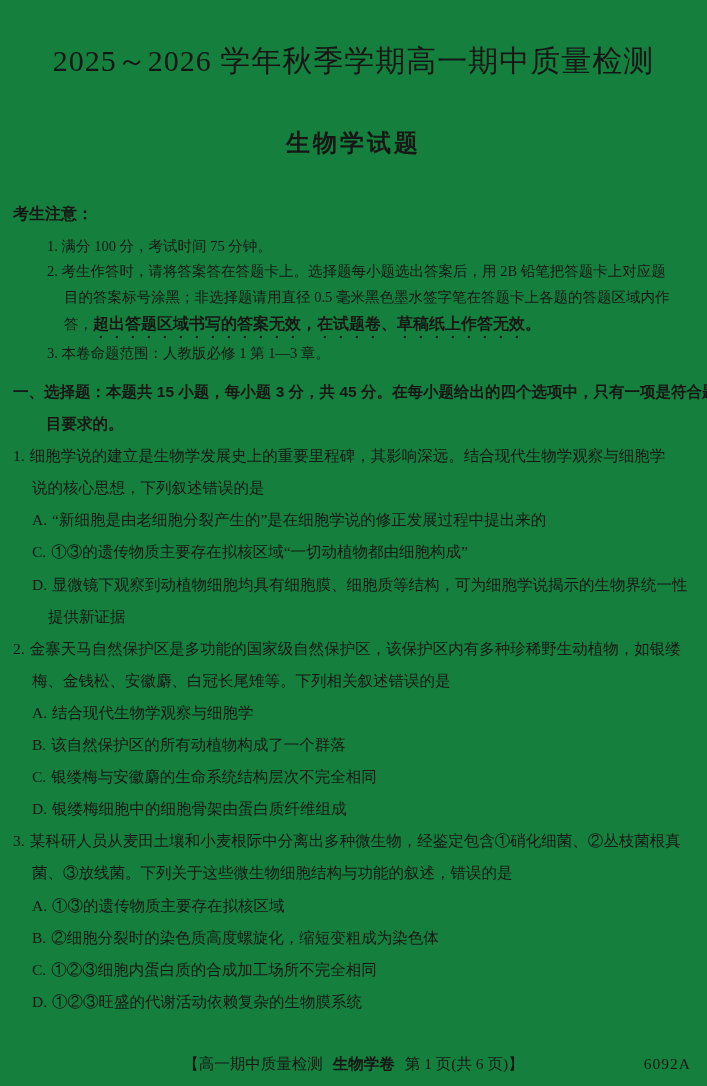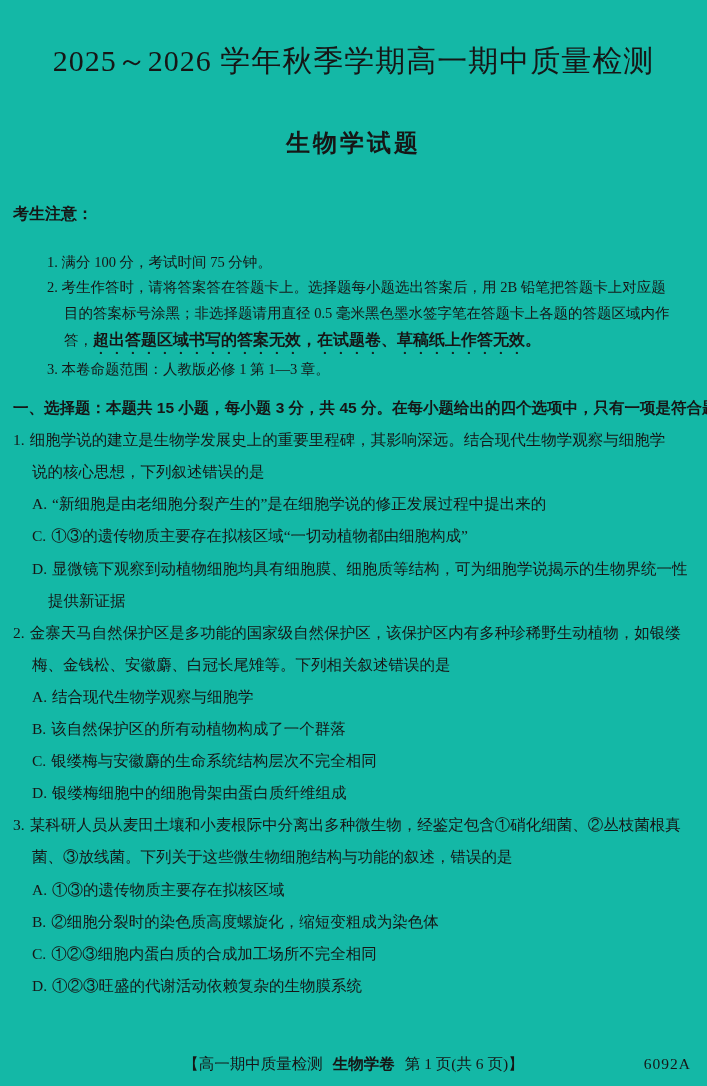--- a/index.html
+++ b/index.html
@@ -4,21 +4,21 @@
 <style>
   html, body {
     margin: 0;
     padding: 0;
     background: #ffffff;
   }
   .doc {
     position: relative;
     width: 707px;
     height: 1086px;
-    background: #14b8a6;
+    background: #15803d;
     color: #161616;
     font-family: "Liberation Serif", "DejaVu Serif", serif;
     overflow: hidden;
   }
   .title {
     padding-top: 42px;
     margin: 0;
     text-align: center;
     font-size: 30px;
     line-height: 38px;
@@ -40,21 +40,21 @@
     margin-top: 44px;
     padding: 0 13px;
   }
   .notice-heading {
     font-family: "Liberation Sans", "DejaVu Sans", sans-serif;
     font-weight: 700;
     font-size: 16px;
     line-height: 24px;
   }
   .notice-items {
-    margin-top: 24px;
+    margin-top: 8px;
   }
   .n-line {
     font-size: 14.5px;
     line-height: 25.3px;
     padding-left: 34px;
     white-space: nowrap;
   }
   .n-cont {
     padding-left: 51px;
   }
@@ -146,20 +146,21 @@
       <div class="n-line n-cont">目的答案标号涂黑；非选择题请用直径 0.5 毫米黑色墨水签字笔在答题卡上各题的答题区域内作</div>
       <div class="n-line n-cont n-line-em">
         <span>答，</span><span class="n-bold">超出答题区域书写的答案无效，在试题卷、草稿纸上作答无效。</span>
       </div>
       <div class="n-line">3. 本卷命题范围：人教版必修 1 第 1—3 章。</div>
     </div>
   </section>
 
   <section class="section-head">
     <div>一、选择题：本题共 15 小题，每小题 3 分，共 45 分。在每小题给出的四个选项中，只有一项是符合题</div>
+    <div class="sec-cont">目要求的。</div>
   </section>
 
   <section class="questions">
 
     <div>
       <div class="q-line">
         <span class="q-num">1.</span><span>细胞学说的建立是生物学发展史上的重要里程碑，其影响深远。结合现代生物学观察与细胞学</span>
       </div>
       <div class="q-line q-indent1">说的核心思想，下列叙述错误的是</div>
       <div class="q-line q-indent1">

